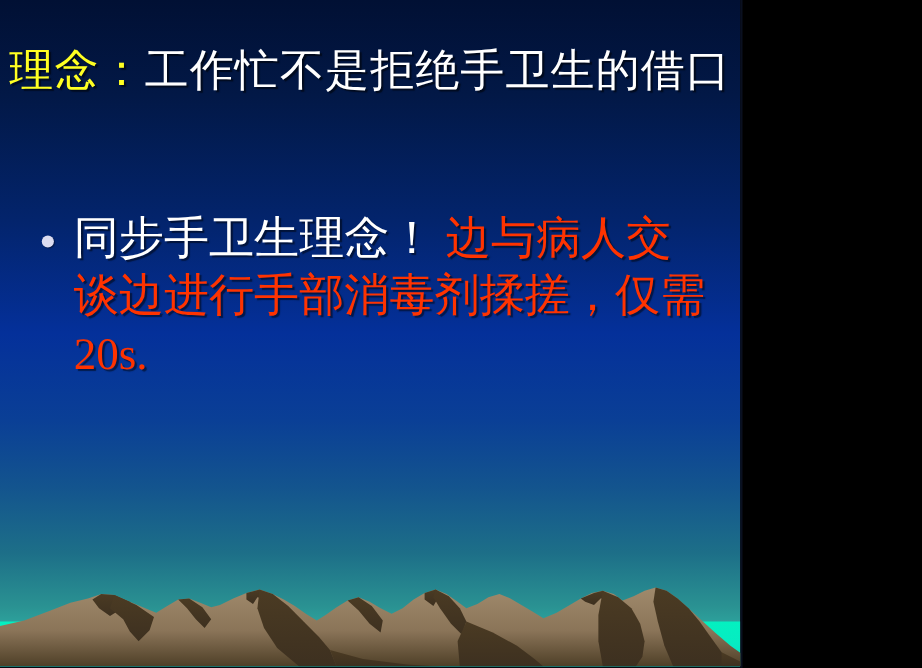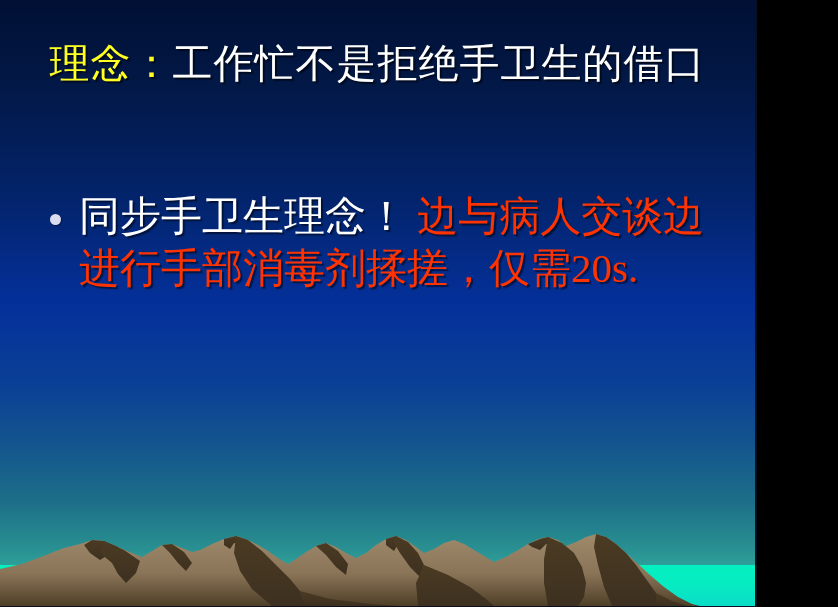--- a/index.html
+++ b/index.html
@@ -2,21 +2,21 @@
 <html><head>
 <meta charset="utf-8">
 <style>
   html, body {
     margin: 0;
     padding: 0;
     background: #000;
   }
   #slide {
     position: relative;
-    width: 757px;
+    width: 675px;
     height: 607px;
     overflow: hidden;
     box-sizing: border-box;
     border-right: 2px solid #0a1020;
     border-bottom: 1px solid #0a1020;
     font-family: "Liberation Serif", "DejaVu Serif", serif;
     background:
       linear-gradient(to bottom,
         #011034 0%,
         #021846 14%,
@@ -62,21 +62,21 @@
     white-space: nowrap;
     letter-spacing: 1px;
     text-shadow: 2px 2px 1px rgba(0,0,0,.55);
   }
   .t-yellow { color: #ffff22; }
   .t-white  { color: #ffffff; }
 
   
   #body {
     position: absolute;
-    left: 46px;
+    left: 34px;
     right: 26px;
     top: 190px;
   }
   .bullet-row {
     display: flex;
     align-items: flex-start;
     font-size: 41px;
     line-height: 1.28;
   }
   .bullet-row + .bullet-row { margin-top: 68px; }

